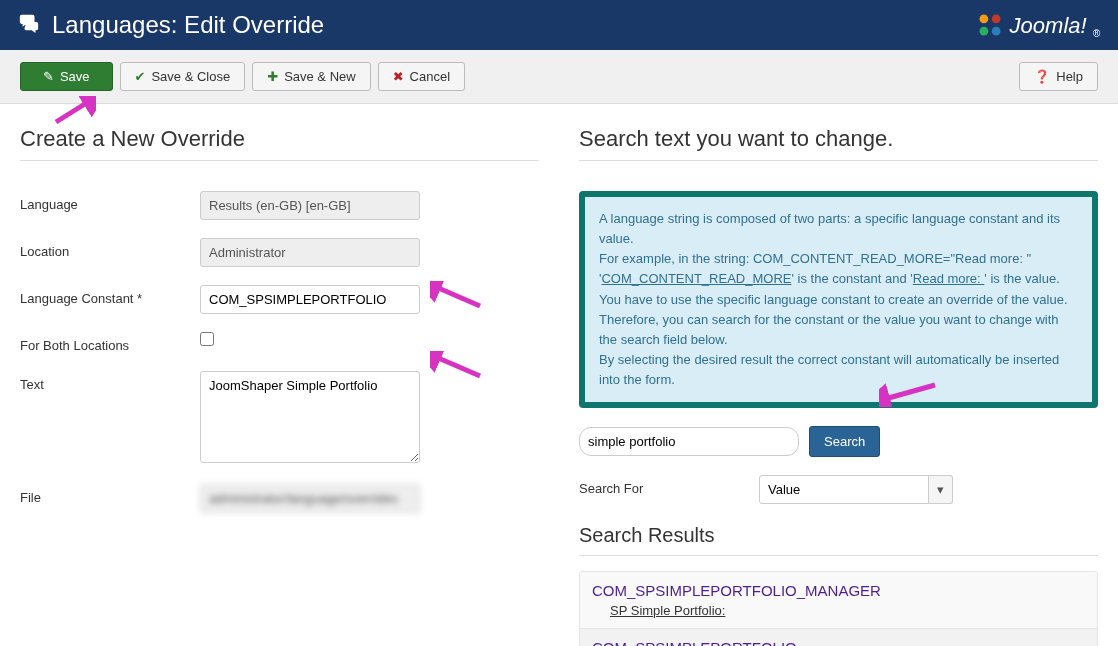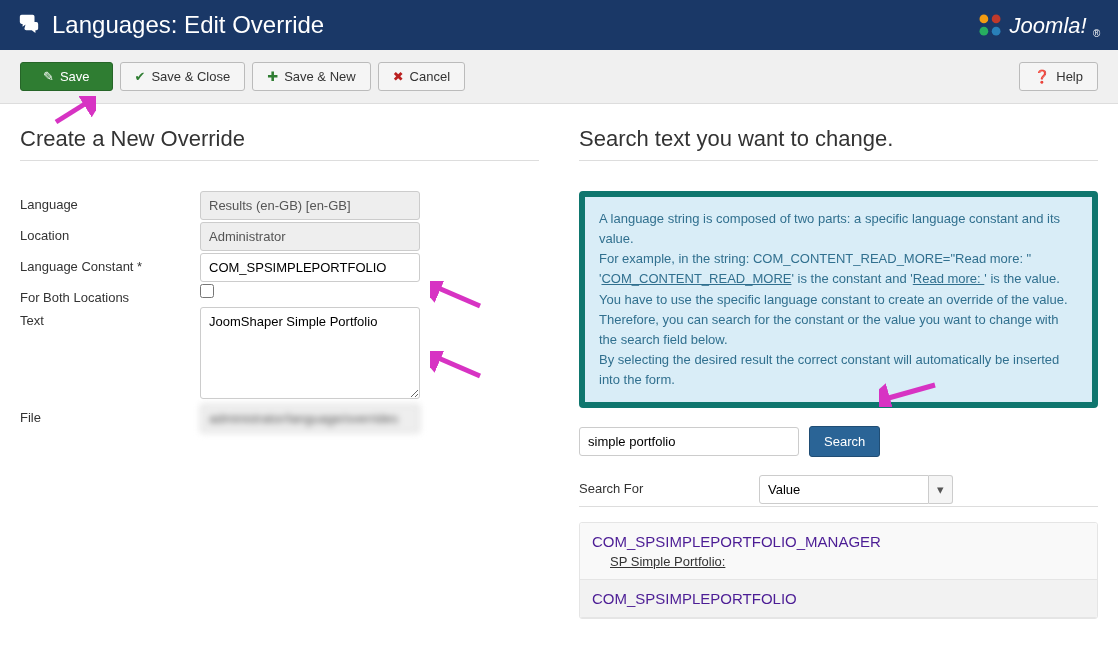--- a/index.html
+++ b/index.html
@@ -18,34 +18,34 @@
 .tool-btn .ico { font-size: 13px; display: inline-flex; }
 .ico-green { color: #2f7d32; }
 .ico-red { color: #ba2020; }
 .tool-btn.help { margin-left: auto; }
 
 .cols { display: flex; gap: 40px; padding: 22px 20px 40px 20px; }
 .col { flex: 1; }
 h2 { font-size: 22px; font-weight: 400; color: #333; margin-bottom: 8px; }
 hr { border: 0; border-top: 1px solid #ddd; margin-bottom: 30px; }
 
-.fieldrow { display: flex; align-items: flex-start; margin-bottom: 2px; }
+.fieldrow { display: flex; align-items: flex-start; margin-bottom: 18px; }
 .flabel { width: 180px; padding-top: 6px; color: #333; }
 .fval { flex: 1; max-width: 220px; }
 .fval input[type=text], .fval textarea, .fval .readonly { width: 100%; padding: 6px 8px; font-size: 13px; border: 1px solid #ccc; border-radius: 3px; }
 .readonly { background: #eee; color: #555; display: block; }
 textarea { height: 92px; resize: both; font-family: inherit; }
 input[type=checkbox] { width: 14px; height: 14px; }
 .blur { filter: blur(3px); }
 
 .alert { background: #d9edf7; border: 6px solid #0f766e; color: #31708f; border-radius: 4px; padding: 12px 14px; font-size: 13px; line-height: 1.55; margin-bottom: 18px; }
 .alert u { text-decoration: underline; }
 
 .searchrow { display: flex; gap: 10px; align-items: center; margin-bottom: 18px; }
-.searchrow input { flex: 0 0 220px; padding: 6px 8px; border: 1px solid #ccc; border-radius: 3px; font-size: 13px; }
+.searchrow input { flex: 0 0 220px; padding: 6px 8px; border: 1px solid #ccc; border-radius: 12px; font-size: 13px; }
 .btn-blue { background: #2a6496; color: #fff; border: 1px solid #204d74; padding: 7px 14px; border-radius: 3px; cursor: pointer; font-size: 13px; }
 
 .select-wrap { position: relative; display: inline-flex; }
 .select-wrap select { appearance: none; -webkit-appearance: none; padding: 6px 8px; border: 1px solid #ccc; border-radius: 3px 0 0 3px; width: 170px; background: #fff; font-size: 13px; }
 .caret-btn { border: 1px solid #ccc; border-left: 0; border-radius: 0 3px 3px 0; background: #f5f5f5; padding: 0 8px; display: flex; align-items: center; cursor: pointer; }
 
 .results-list { border: 1px solid #e5e5e5; border-radius: 3px; overflow: hidden; }
 .result { padding: 10px 12px; cursor: pointer; border-bottom: 1px solid #e5e5e5; }
 .result:nth-child(odd) { background: #f9f9f9; }
 .result:nth-child(even) { background: #f2f2f2; }
@@ -170,20 +170,21 @@
     </div>
 
     <div class="fieldrow">
       <div class="flabel" style="width:180px">Search For</div>
       <div class="select-wrap">
         <select><option>Value</option></select>
         <span class="caret-btn">▾</span>
       </div>
     </div>
 
+    <h2 style="font-size:20px;margin-top:20px">Search Results</h2>
     <hr style="margin-bottom:15px">
 
     <div class="results-list">
       <div class="result">
         <div class="const">COM_SPSIMPLEPORTFOLIO_MANAGER</div>
         <div class="val">SP Simple Portfolio:</div>
       </div>
       <div class="result">
         <div class="const">COM_SPSIMPLEPORTFOLIO</div>
 

